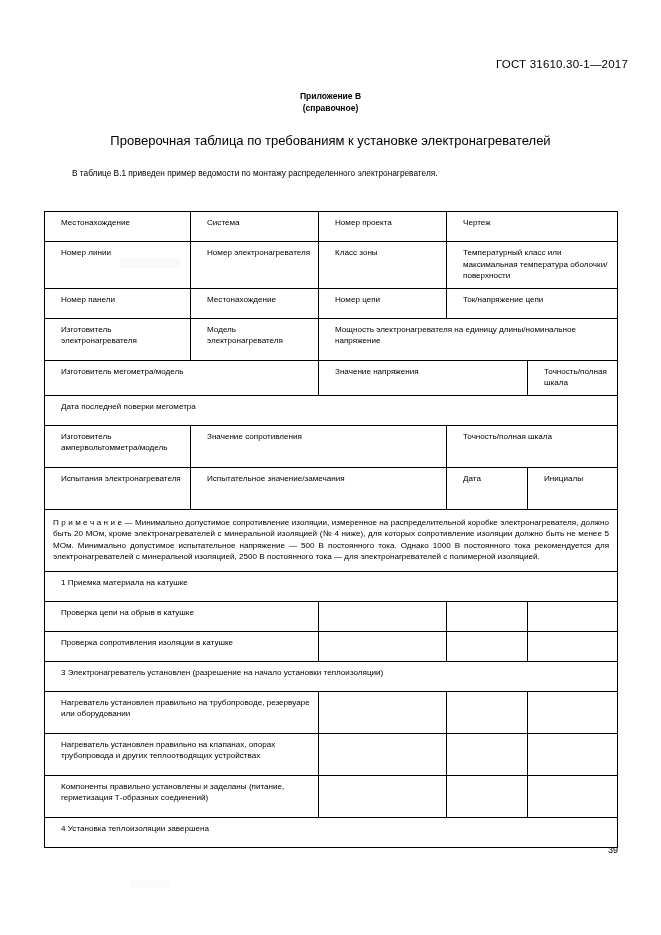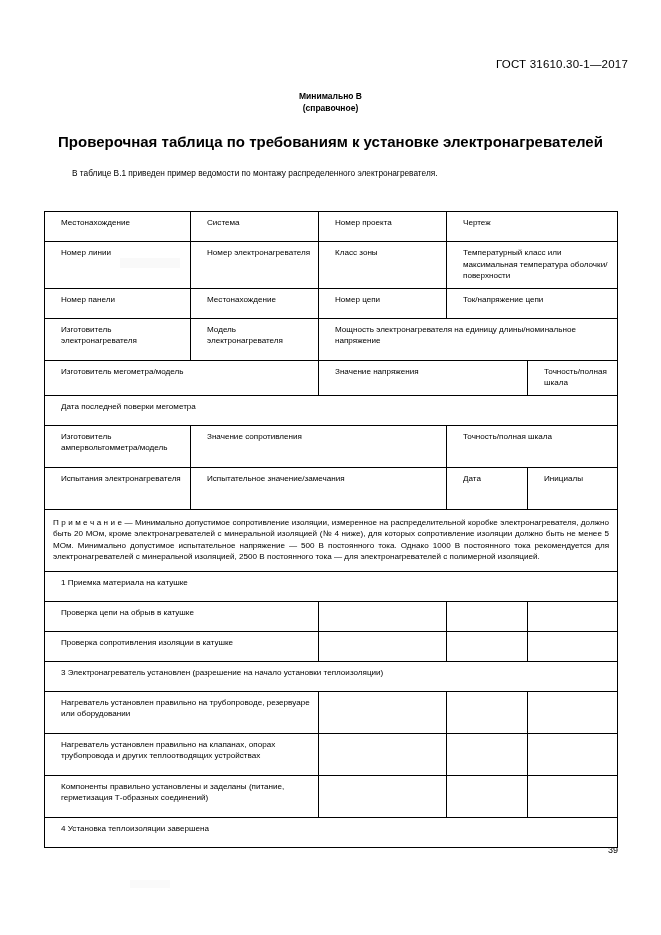--- a/index.html
+++ b/index.html
@@ -47,22 +47,22 @@
   .annex .sub {
     font-weight: bold;
     font-size: 8.5px;
   }
   .title {
     position: absolute;
     left: 0;
     top: 133px;
     width: 661px;
     text-align: center;
-    font-size: 15px;
-    font-weight: bold;
+    font-size: 13px;
+    font-weight: normal;
   }
   .intro {
     position: absolute;
     left: 72px;
     top: 168px;
     width: 520px;
     font-size: 8.3px;
   }
   .tabcaption {
     position: absolute;
@@ -123,21 +123,21 @@
 </head>
 <body>
 
 <div class="page">
 
   <div class="std-header">
     <span class="t">ГОСТ 31610.30-1—2017</span>
   </div>
 
   <div class="annex">
-    <div>Минимально В</div>
+    <div>Приложение В</div>
     <div class="sub">(справочное)</div>
   </div>
 
   <div class="title">Проверочная таблица по требованиям к установке электронагревателей</div>
 
   <div class="intro">В таблице В.1 приведен пример ведомости по монтажу распределенного электронагревателя.</div>
 
 
   <div class="smudge1"></div>
   <div class="smudge2"></div>

